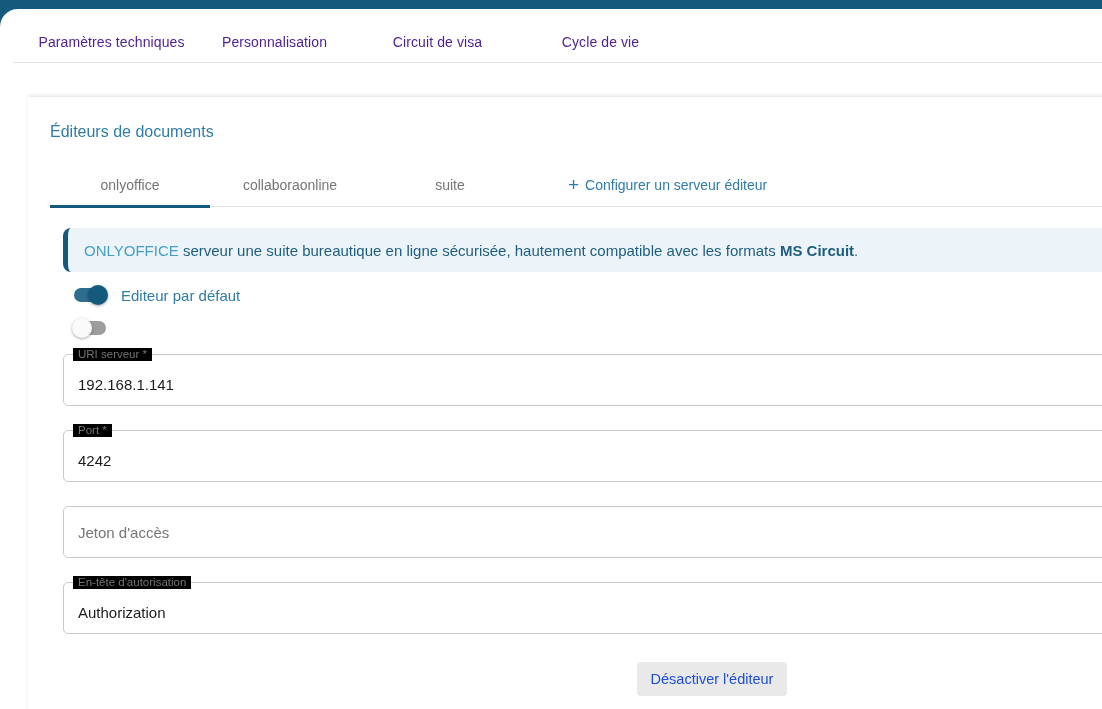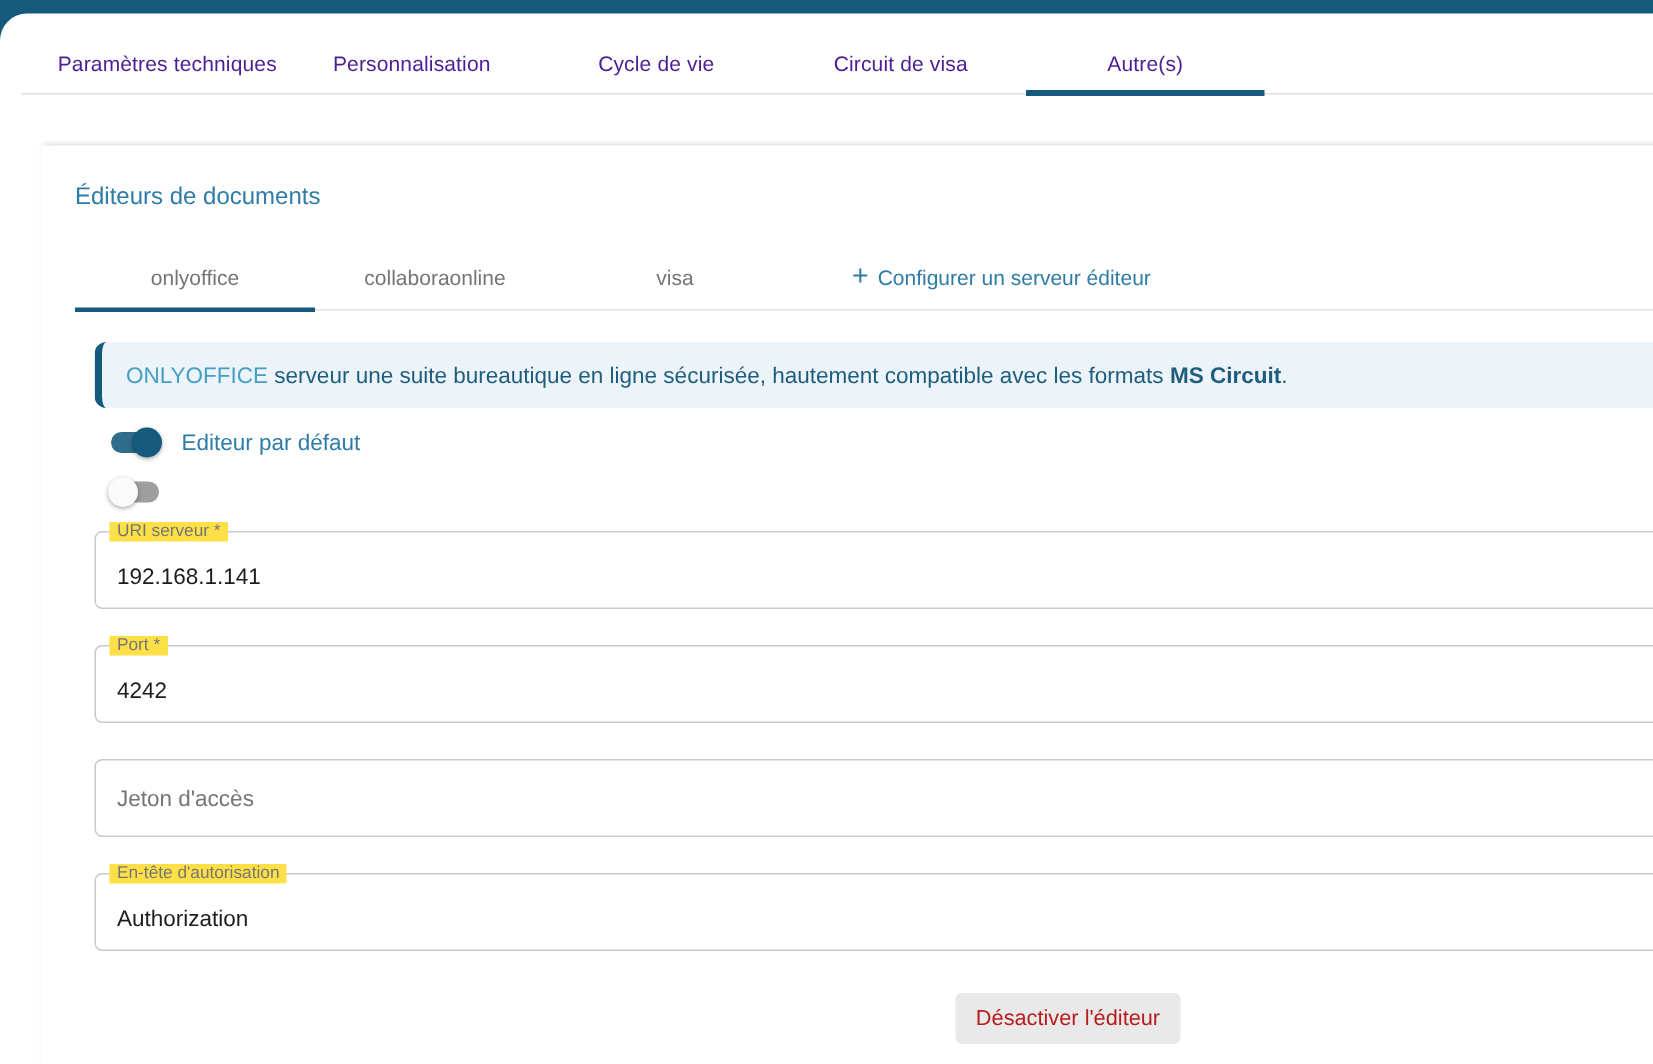--- a/index.html
+++ b/index.html
@@ -53,55 +53,54 @@
     box-shadow: 0 1px 3px rgba(0,0,0,.35); }
   .switch.on .track { background: #2e6d8c; }
   .switch.on .knob { right: 0; background: #135a7d; }
   .switch.off .track { background: #9e9e9e; }
   .switch.off .knob { left: 0; background: #fafafa; }
   .toggle-label { margin-left: 13px; font-size: 15px; color: #2e7ca7; text-align: right; }
 
   .field { position: relative; height: 52px; border: 1px solid #c9c9c9; border-radius: 5px;
     margin-top: 24px; display: flex; align-items: center; padding: 8px 14px 0 14px; }
   .field.first { margin-top: 16px; }
-  .float-label { position: absolute; top: -7px; left: 9px; background: #fde047; padding: 0 5px;
+  .float-label { position: absolute; top: -7px; left: 9px; background: #000000; padding: 0 5px;
     font-size: 11.5px; color: #757575; line-height: 13px; }
   .field input { border: none; outline: none; width: 100%; font-size: 15px; color: #1c1c1c;
     background: transparent; font-family: "Liberation Sans", sans-serif; }
   .field.empty { padding-top: 0; }
   .field input::placeholder { color: #757575; opacity: 1; }
 
   .button-row { margin-top: 28px; display: flex; justify-content: center; }
-  .disable-btn { width: 150px; height: 34px; background: #e9e9e9; color: #b91c1c;
+  .disable-btn { width: 150px; height: 34px; background: #e9e9e9; color: #1d4ed8;
     border: none; border-radius: 4px; font-size: 14.5px; cursor: default;
     font-family: "Liberation Sans", sans-serif; }
 </style>
 </head>
 <body>
 
 <div class="teal-strip"></div>
 
 <div class="card">
 
   <div class="main-tabs">
     <div class="main-tab">Paramètres techniques</div>
     <div class="main-tab">Personnalisation</div>
+    <div class="main-tab">Circuit de visa</div>
     <div class="main-tab">Cycle de vie</div>
-    <div class="main-tab">Circuit de visa</div>
-    <div class="main-tab active">Autre(s)</div>
   </div>
 
   <div class="content-card">
 
     <h2 class="section-title">Éditeurs de documents</h2>
 
     <div class="editor-tabs">
       <div class="editor-tab active">onlyoffice</div>
       <div class="editor-tab">collaboraonline</div>
-      <div class="editor-tab">visa</div>
+      <div class="editor-tab">suite</div>
       <div class="editor-tab add-tab">
         <span class="plus-icon">+</span>
         <span>Configurer un serveur éditeur</span>
       </div>
     </div>
 
     <div class="form-area">
 
       <div class="info-banner">
         <span>

